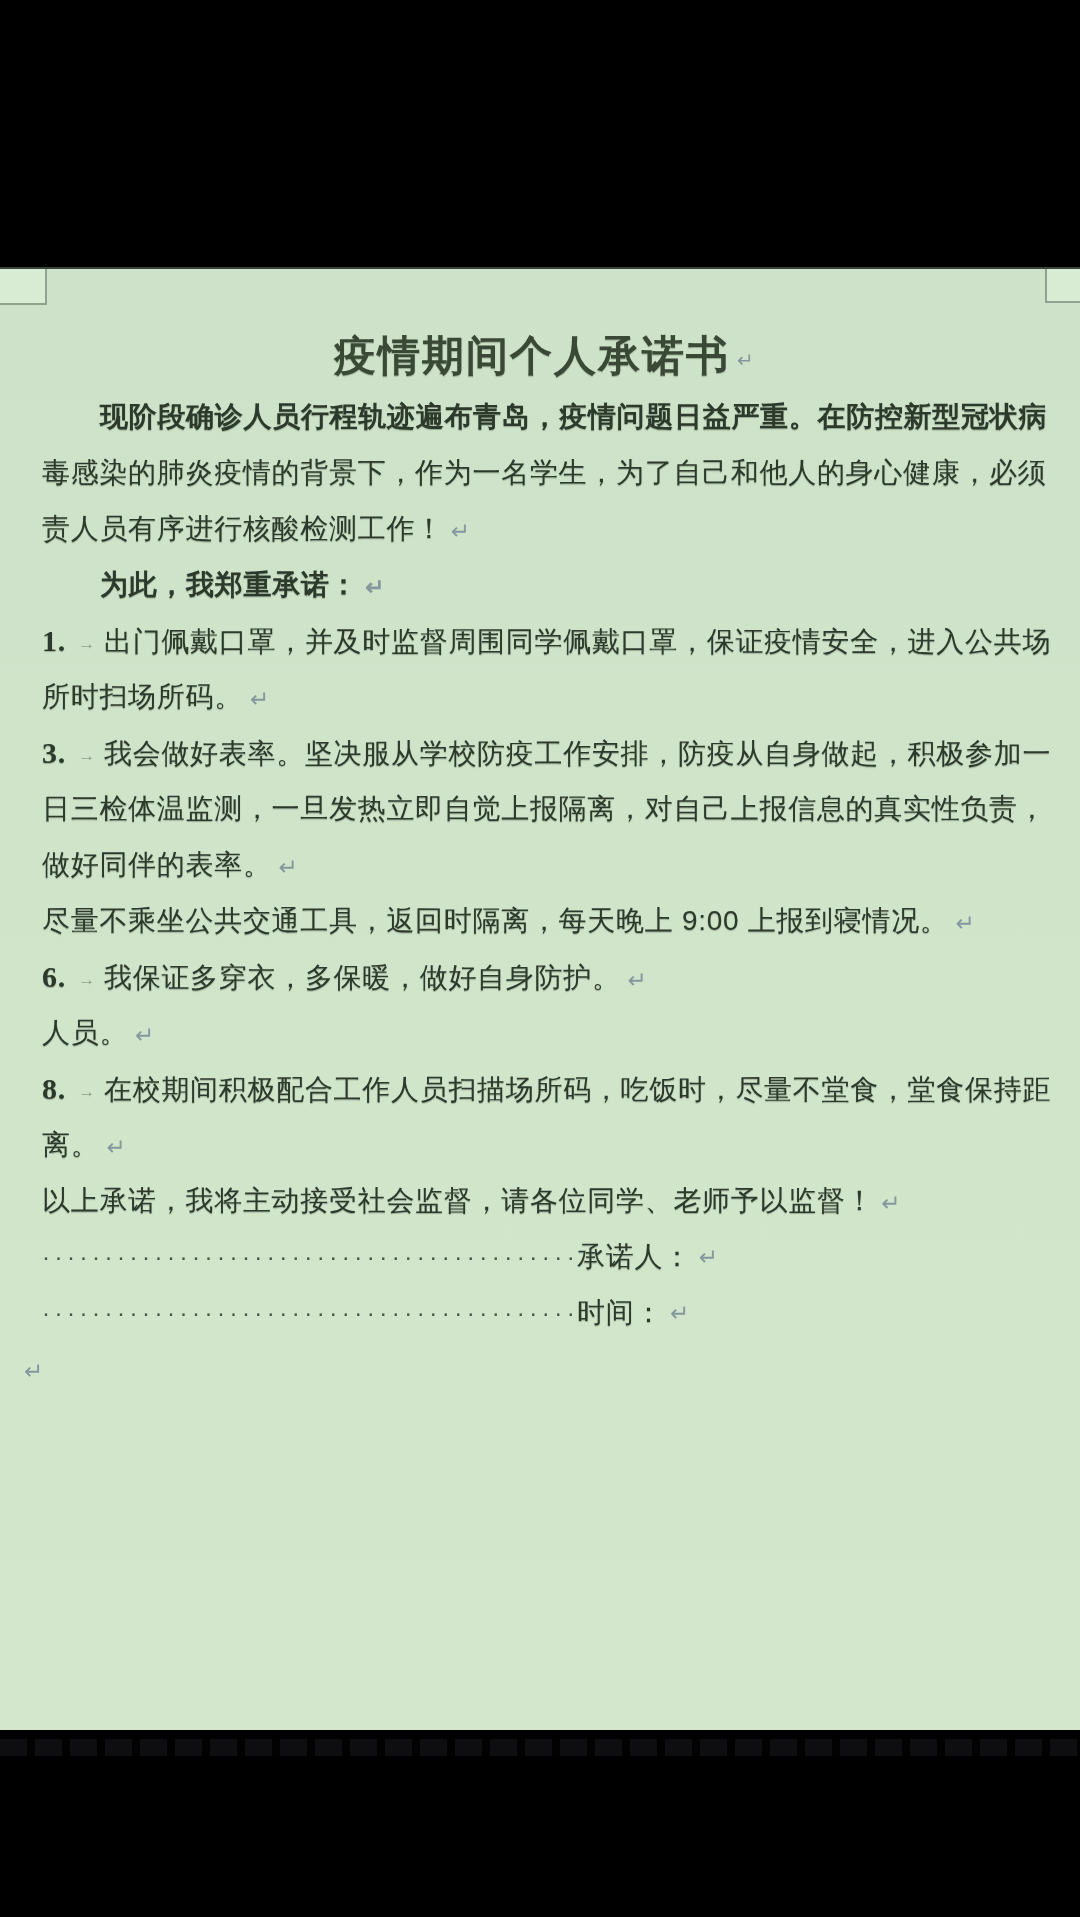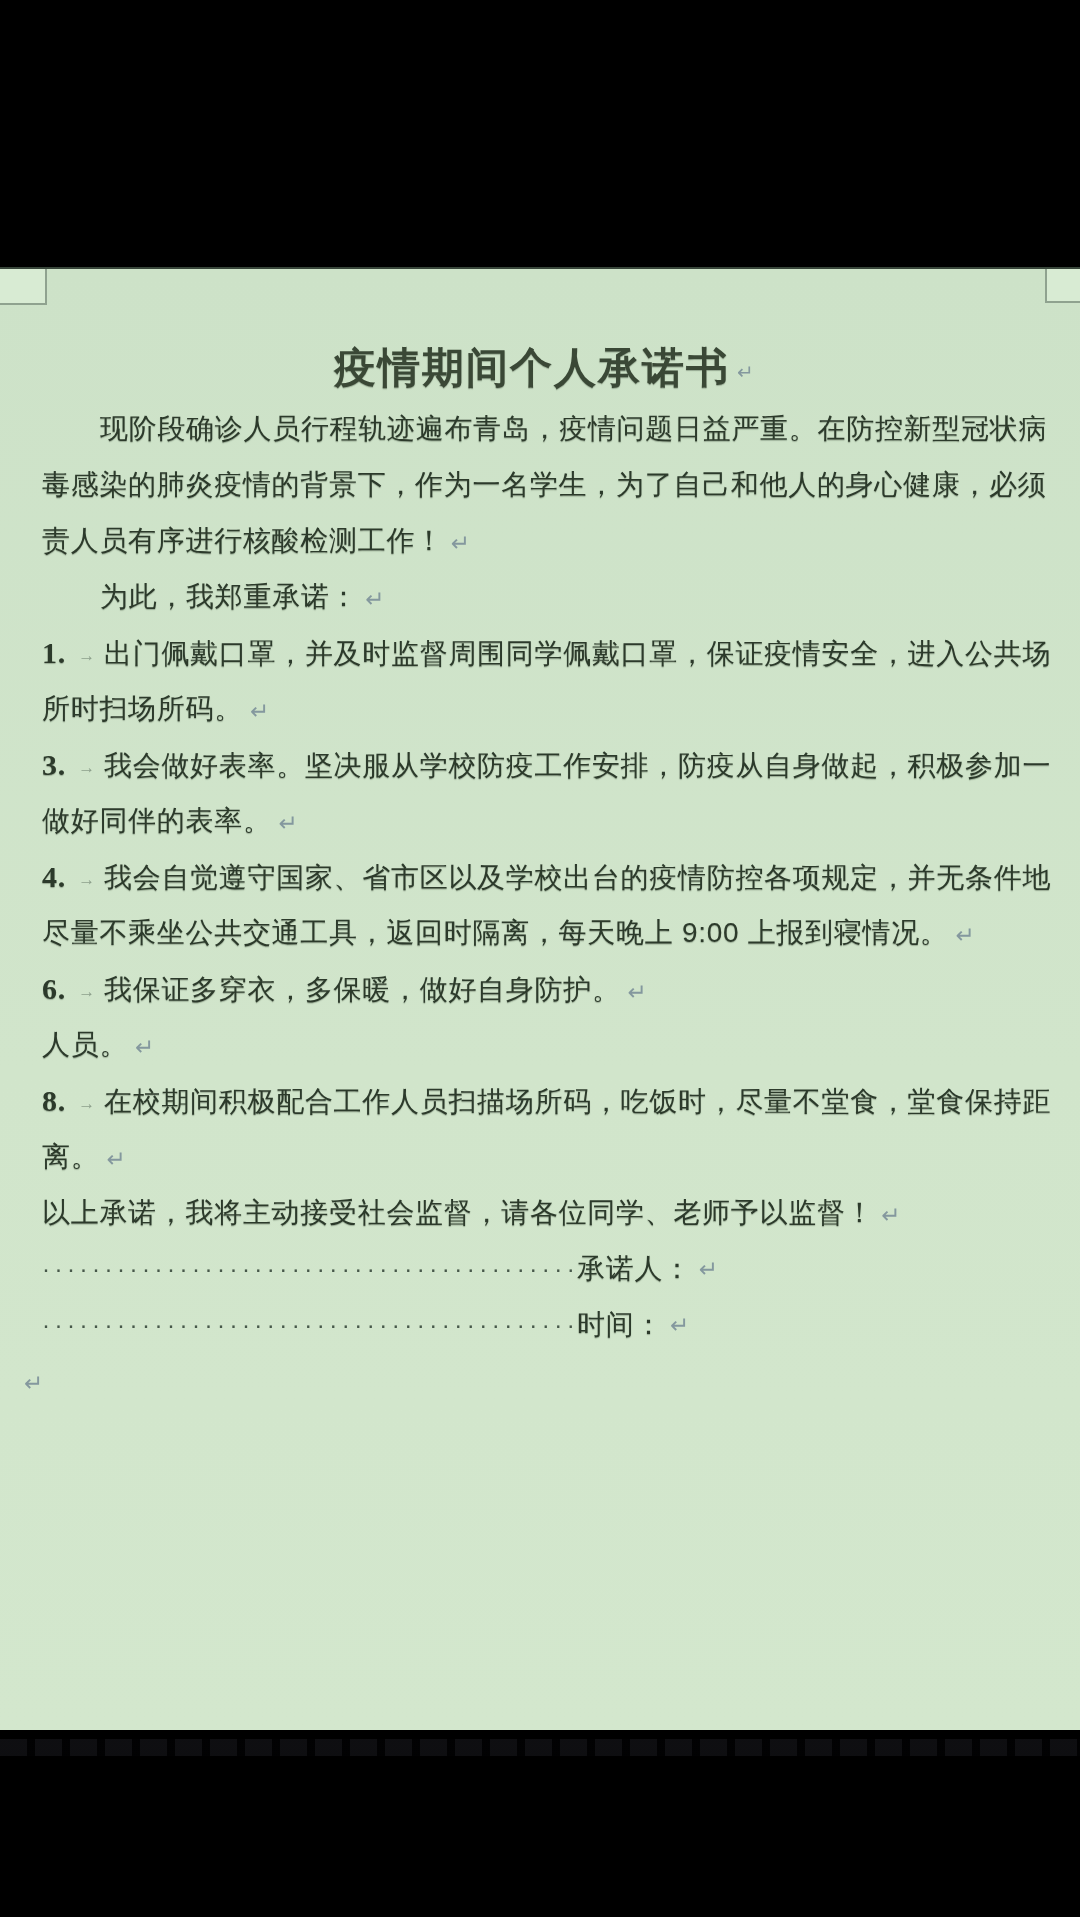--- a/index.html
+++ b/index.html
@@ -20,34 +20,34 @@
   
   .corner-tl{
     position:absolute;left:0;top:0;width:45px;height:34px;
     background:#d8ebd3;border-right:2px solid #8fa28f;border-bottom:2px solid #8fa28f;
   }
   .corner-tr{
     position:absolute;right:0;top:0;width:33px;height:32px;
     background:#d8ebd3;border-left:2px solid #8fa28f;border-bottom:2px solid #8fa28f;
   }
   .content{
-    position:absolute;left:42px;top:16px;width:1004px;
+    position:absolute;left:42px;top:4px;width:1004px;
     color:#2c3a2b;
     text-shadow:0 1px 1px rgba(46,60,44,0.35);
   }
   .title-line{
     margin-top:50px;height:66px;line-height:66px;text-align:center;
     font-family:"Liberation Serif", serif;font-weight:bold;
     font-size:42px;letter-spacing:2px;color:#3a4836;white-space:nowrap;
   }
   .line{
     height:56px;line-height:56px;font-size:28px;letter-spacing:0.7px;
     white-space:nowrap;
   }
-  .indent{padding-left:58px;}
+  .indent{padding-left:58px;font-weight:bold;}
   .num{
     font-family:"Liberation Serif", serif;font-weight:bold;font-size:30px;
     display:inline-block;min-width:28px;
   }
   .tabmark{
     display:inline-block;width:34px;text-align:center;
     font-size:17px;color:#8da08c;vertical-align:middle;
     text-shadow:none;
   }
   .pilcrow{
@@ -90,23 +90,23 @@
     <div class="line"><span>毒感染的肺炎疫情的背景下，作为一名学生，为了自己和他人的身心健康，必须</span></div>
     <div class="line"><span>责人员有序进行核酸检测工作！</span><span class="pilcrow">↵</span></div>
 
     <div class="line indent"><span>为此，我郑重承诺：</span><span class="pilcrow">↵</span></div>
 
     <div class="line"><span class="num">1.</span><span class="tabmark">→</span><span>出门佩戴口罩，并及时监督周围同学佩戴口罩，保证疫情安全，进入公共场</span></div>
     <div class="line"><span>所时扫场所码。</span><span class="pilcrow">↵</span></div>
 
 
     <div class="line"><span class="num">3.</span><span class="tabmark">→</span><span>我会做好表率。坚决服从学校防疫工作安排，防疫从自身做起，积极参加一</span></div>
+    <div class="line"><span>日三检体温监测，一旦发热立即自觉上报隔离，对自己上报信息的真实性负责，</span></div>
     <div class="line"><span>做好同伴的表率。</span><span class="pilcrow">↵</span></div>
 
-    <div class="line"><span class="num">4.</span><span class="tabmark">→</span><span>我会自觉遵守国家、省市区以及学校出台的疫情防控各项规定，并无条件地</span></div>
     <div class="line"><span>尽量不乘坐公共交通工具，返回时隔离，每天晚上 9:00 上报到寝情况。</span><span class="pilcrow">↵</span></div>
 
 
     <div class="line"><span class="num">6.</span><span class="tabmark">→</span><span>我保证多穿衣，多保暖，做好自身防护。</span><span class="pilcrow">↵</span></div>
 
     <div class="line"><span>人员。</span><span class="pilcrow">↵</span></div>
 
     <div class="line"><span class="num">8.</span><span class="tabmark">→</span><span>在校期间积极配合工作人员扫描场所码，吃饭时，尽量不堂食，堂食保持距</span></div>
     <div class="line"><span>离。</span><span class="pilcrow">↵</span></div>
 

